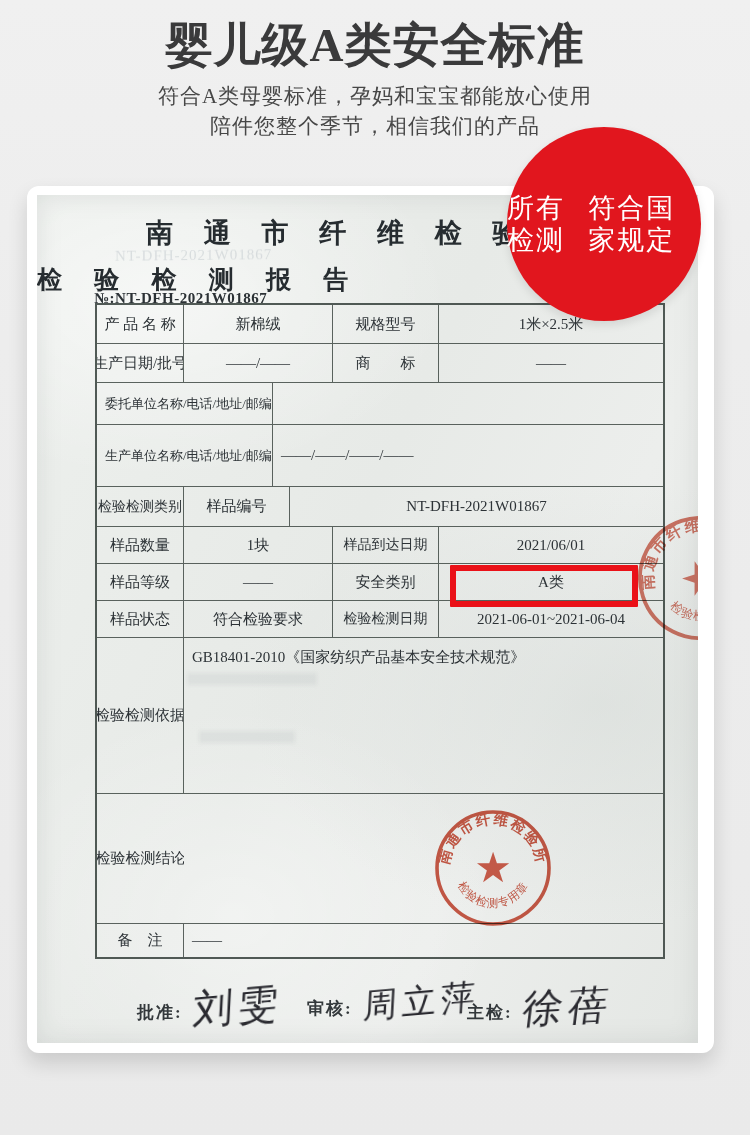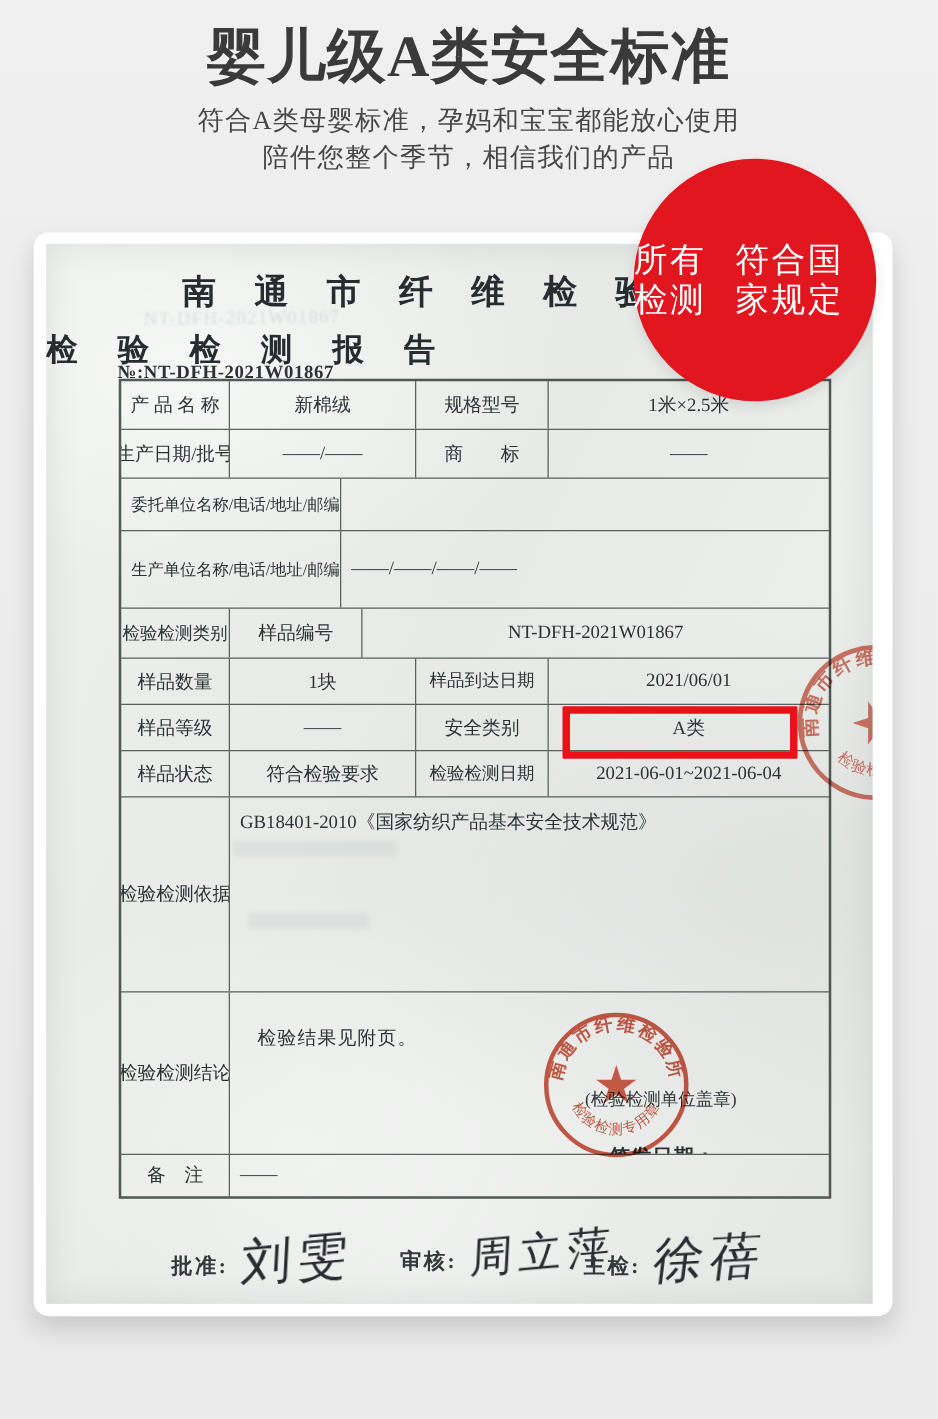--- a/index.html
+++ b/index.html
@@ -107,21 +107,21 @@
   
   .sign-row{ position:absolute; left:0; top:778px; width:100%; height:66px; }
   .sig{ position:absolute; display:flex; align-items:center; }
   .sig-label{ font-size:17px; font-weight:700; color:#33383b; letter-spacing:2px; }
   .sig-name{
     font-size:40px; color:#2a2a30; margin-left:10px; letter-spacing:5px;
     display:inline-block; transform:rotate(-5deg) skewX(-8deg);
     filter:blur(.3px); font-weight:400; position:relative; top:-6px;
   }
   .sig1{ left:100px; top:12px; }
-  .sig2{ left:270px; top:12px;margin-left:13px; }
+  .sig2{ left:270px; top:12px; }
   .sig3{ left:420px; top:12px;margin-left:10px; }
   .sig2 .sig-name{ font-size:34px; }
   .sig3 .sig-name{ transform:rotate(-3deg) skewX(-10deg); }
 </style>
 </head>
 <body>
 
 <div class="page">
 
   <div class="headline">婴儿级A类安全标准</div>
@@ -185,28 +185,20 @@
             <div class="cell c2">符合检验要求</div>
             <div class="cell c3" style="font-size:14px">检验检测日期</div>
             <div class="cell c4">2021-06-01~2021-06-04</div>
           </div>
           <div class="row" style="height:156px">
             <div class="cell c1">检验检测依据</div>
             <div class="cell cm topleft">GB18401-2010《国家纺织产品基本安全技术规范》</div>
           </div>
           <div class="row" style="height:130px">
             <div class="cell c1">检验检测结论</div>
-            <div class="cell cm rel">
-              <div class="concl-result">检验结果见附页。</div>
-              <div class="seal-note">(检验检测单位盖章)</div>
-              <div class="issue-line">
-                <span style="font-weight:700">签发日期：</span>
-                
-              </div>
-            </div>
           </div>
           <div class="row" style="height:33px">
             <div class="cell c1">备　注</div>
             <div class="cell cm left">——</div>
           </div>
         </div>
 
         <div class="blot" style="left:150px; top:478px; width:130px; height:12px;"></div>
         <div class="blot" style="left:162px; top:536px; width:96px; height:12px;"></div>
 

